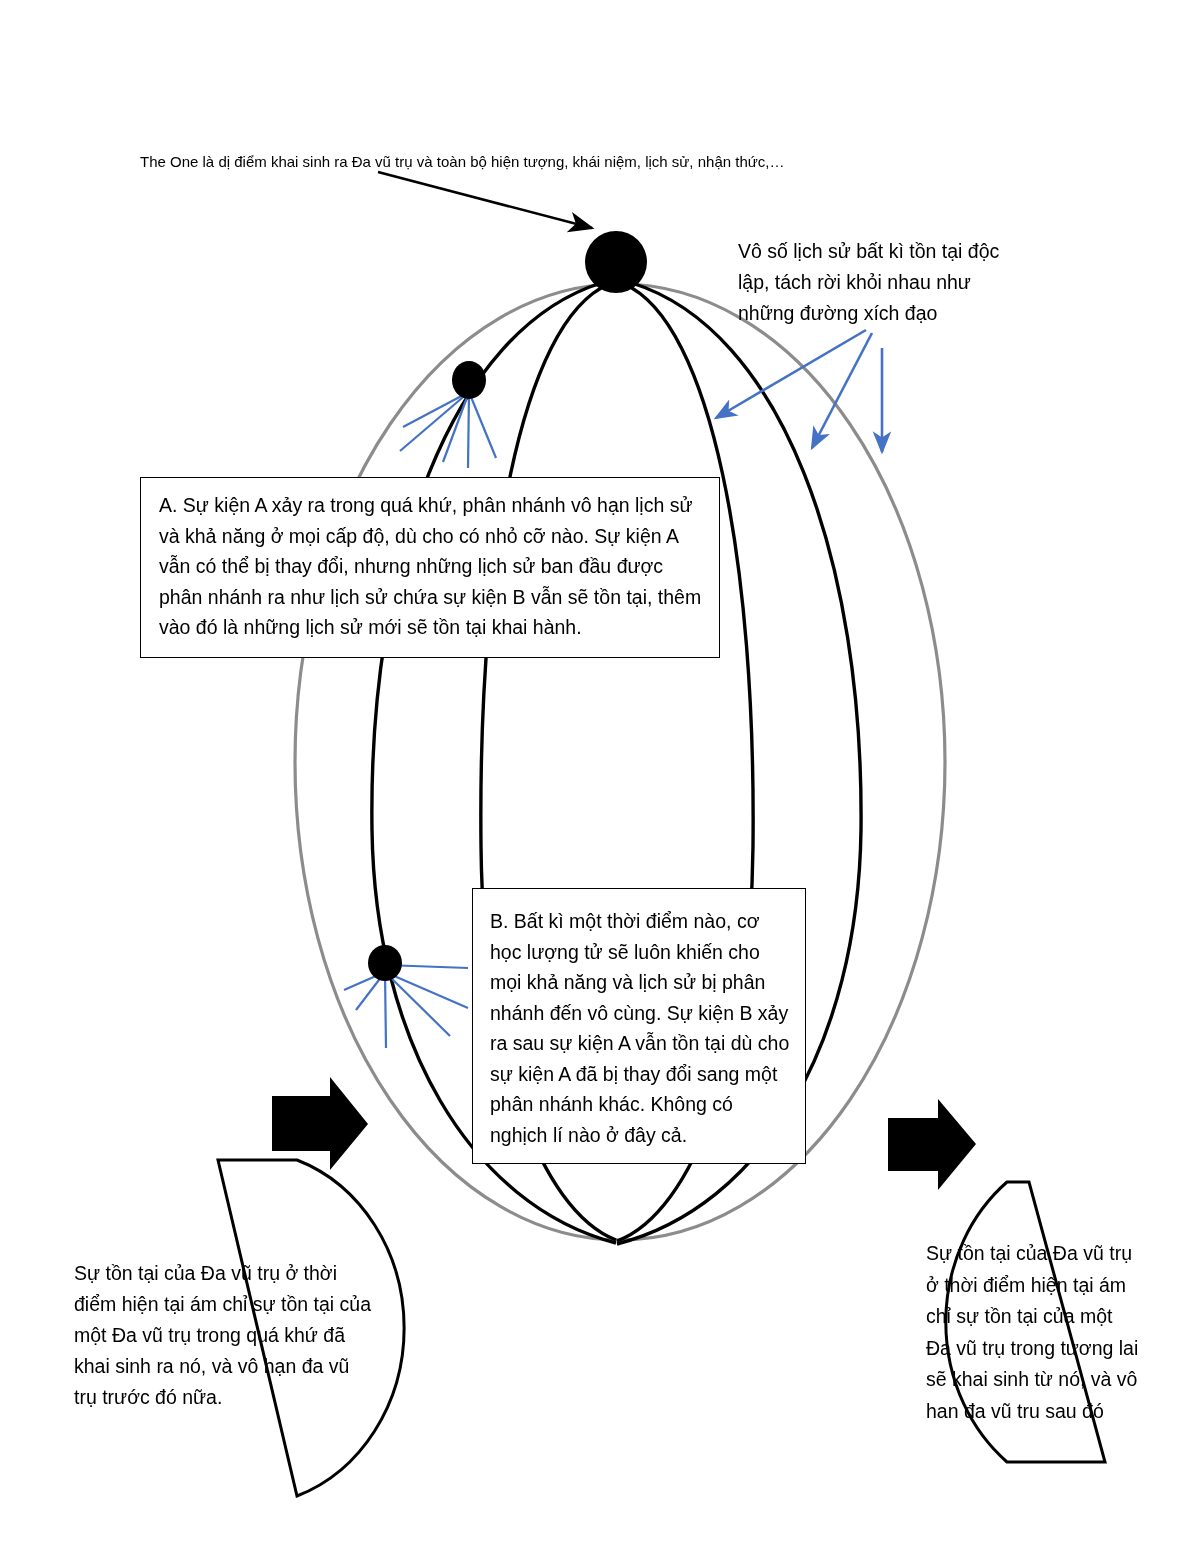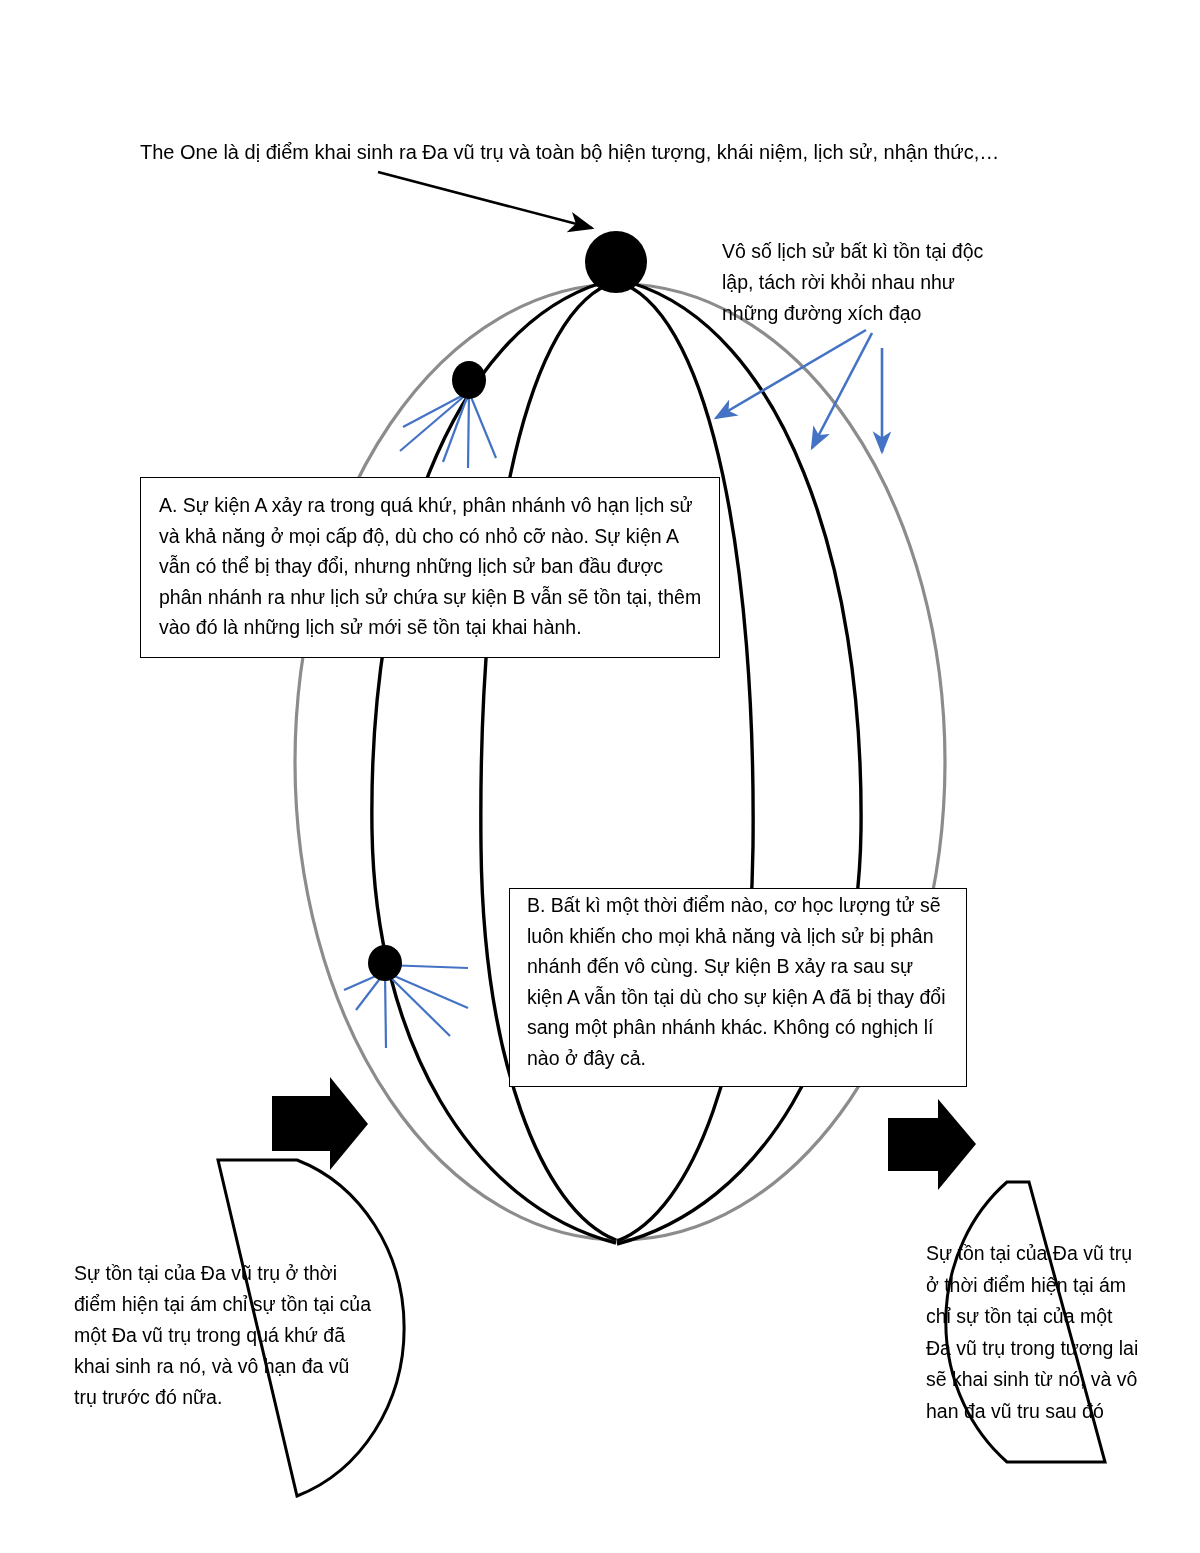--- a/index.html
+++ b/index.html
@@ -29,29 +29,29 @@
   .txt {
     position: absolute;
     white-space: pre-wrap;
     color: #000000;
     font-family: "Liberation Sans", sans-serif;
   }
 
   
   #caption-top {
     left: 140px;
-    top: 138px;
+    top: 148px;
     width: 880px;
-    font-size: 20px;
+    font-size: 15px;
     line-height: 28px;
   }
 
   
   #caption-equator {
-    left: 722px;
+    left: 738px;
     top: 236px;
     width: 290px;
     font-size: 19.5px;
     line-height: 31px;
   }
 
   
   #box-a {
     left: 140px;
     top: 477px;
@@ -61,28 +61,27 @@
     background: #ffffff;
     padding: 12px 16px 14px 18px;
     font-size: 19.5px;
     line-height: 30.5px;
   }
 
   
   #box-b {
     left: 472px;
     top: 888px;
-    width: 458px;
+    width: 334px;
     box-sizing: border-box;
     border: 1.6px solid #000000;
     background: #ffffff;
-    padding: 1px 14px 13px 17px;
+    padding: 17px 14px 13px 17px;
     font-size: 19.5px;
     line-height: 30.5px;
-    margin-left: 37px;
   }
 
   
   #caption-past {
     left: 74px;
     top: 1258px;
     width: 300px;
     font-size: 19.5px;
     line-height: 31px;
   }

